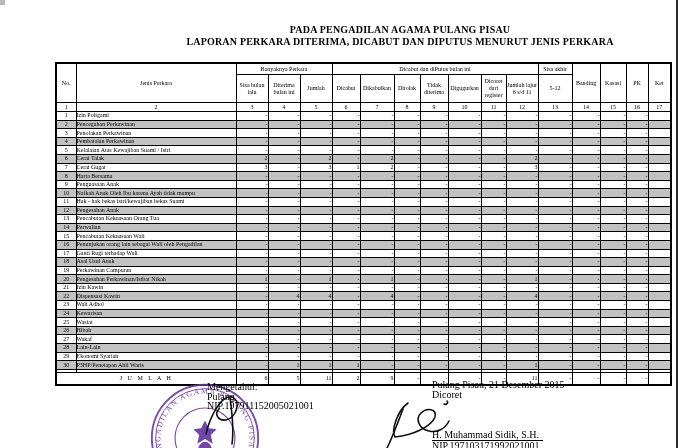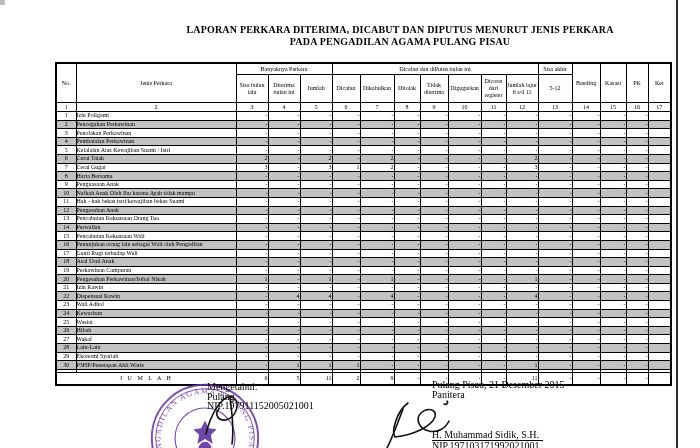--- a/index.html
+++ b/index.html
@@ -49,22 +49,22 @@
 
   svg.stamp{position:absolute;left:147px;top:380px;z-index:1;opacity:.88;}
 </style>
 </head>
 <body>
 
 <div class="corner-mark"></div>
 <div class="page-edge"></div>
 
 <div class="title-block">
+  <div>PADA PENGADILAN AGAMA PULANG PISAU</div>
   <div>LAPORAN PERKARA DITERIMA, DICABUT DAN DIPUTUS MENURUT JENIS PERKARA</div>
-  <div>PADA PENGADILAN AGAMA PULANG PISAU</div>
 </div>
 
 <table class="report">
   <colgroup>
     <col style="width:20px">
       <col style="width:160px">
       <col style="width:32px">
       <col style="width:32px">
     <col style="width:32px">
       <col style="width:28px">
@@ -737,21 +737,21 @@
 </table>
 
 <div class="footer-block fb-left">
   <div>Mengetahui:</div>
   <div>Pulang</div>
   <span class="nip">NIP.197911152005021001</span>
 </div>
 
 <div class="footer-block fb-right">
   <div>Pulang Pisau, 21 Desember 2015</div>
-  <div>Panitera</div>
+  <div>Dicoret</div>
   <div><span class="sig-name">H. Muhammad Sidik, S.H.</span></div>
   <span class="nip">NIP.197103171992021001</span>
 </div>
 
 <svg class="stamp" width="116" height="116" viewBox="0 0 120 120">
   <g fill="none" stroke="#6b35a8">
     <circle cx="60" cy="60" r="55" stroke-width="2"></circle>
     <circle cx="60" cy="60" r="51" stroke-width="1"></circle>
     <circle cx="60" cy="60" r="31" stroke-width="1.2"></circle>
   </g>

